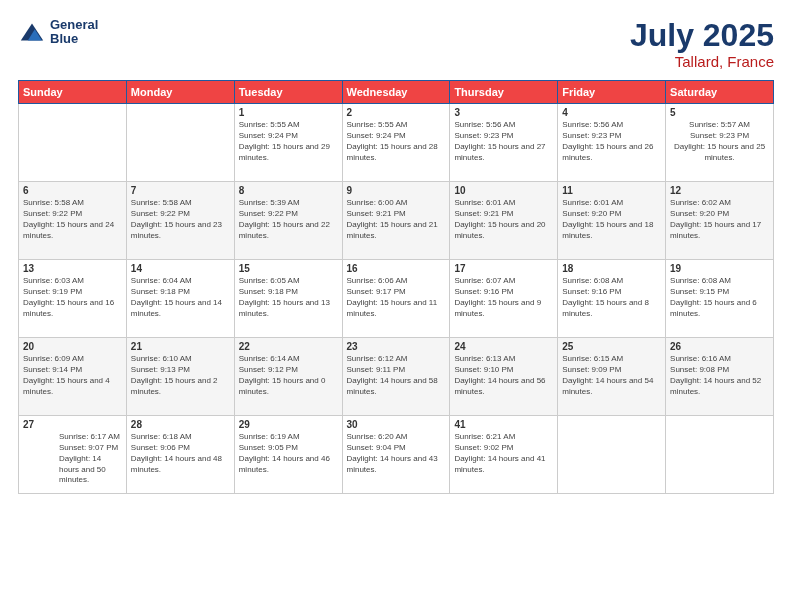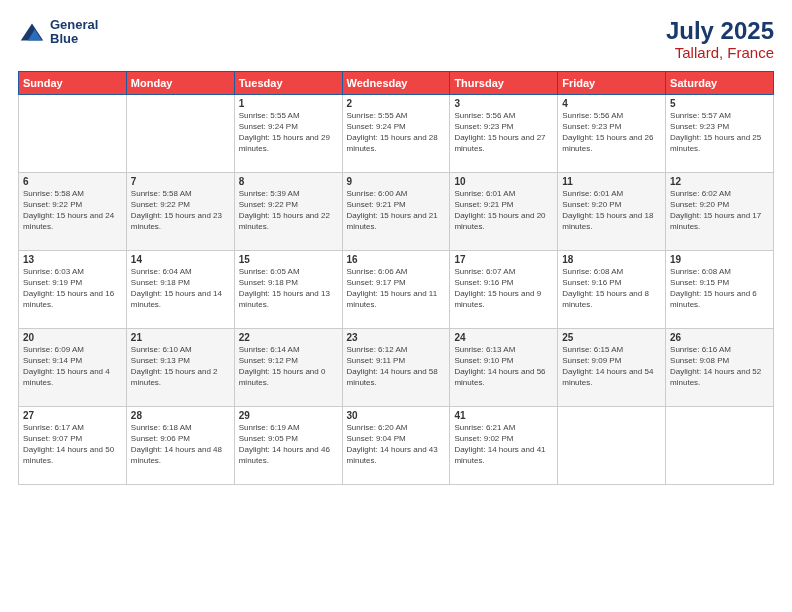--- a/index.html
+++ b/index.html
@@ -37,21 +37,21 @@
     }
     .logo-icon {
       width: 28px;
       height: 28px;
       margin-right: 4px;
     }
     .title-block {
       text-align: right;
     }
     .main-title {
-      font-size: 24px;
+      font-size: 32px;
       font-weight: bold;
       color: #1a3a6b;
       line-height: 1.1;
     }
     .subtitle {
       font-size: 15px;
       color: #b91c1c;
     }
     .calendar {
       flex: 1;
@@ -152,21 +152,21 @@
 Daylight: 15 hours and 27 minutes.</div>
           </td>
           <td>
             <span class="day-number">4</span>
             <div class="cell-content" style="white-space: pre-line;">Sunrise: 5:56 AM
 Sunset: 9:23 PM
 Daylight: 15 hours and 26 minutes.</div>
           </td>
           <td>
             <span class="day-number">5</span>
-            <div class="cell-content" style="white-space: pre-line;">Sunrise: 5:57 AM
+            <div class="cell-content" style="white-space: pre-line; text-align: center;">Sunrise: 5:57 AM
 Sunset: 9:23 PM
 Daylight: 15 hours and 25 minutes.</div>
           </td>
         </tr>
         <tr>
           <td>
             <span class="day-number">6</span>
             <div class="cell-content" style="white-space: pre-line;">Sunrise: 5:58 AM
 Sunset: 9:22 PM
 Daylight: 15 hours and 24 minutes.</div>
@@ -292,21 +292,21 @@
           <td>
             <span class="day-number">26</span>
             <div class="cell-content" style="white-space: pre-line;">Sunrise: 6:16 AM
 Sunset: 9:08 PM
 Daylight: 14 hours and 52 minutes.</div>
           </td>
         </tr>
         <tr>
           <td>
             <span class="day-number">27</span>
-            <div class="cell-content" style="white-space: pre-line;">Sunrise: 6:17 AM
+            <div class="cell-content" style="white-space: pre-line; margin-left: 36px;">Sunrise: 6:17 AM
 Sunset: 9:07 PM
 Daylight: 14 hours and 50 minutes.</div>
           </td>
           <td>
             <span class="day-number">28</span>
             <div class="cell-content" style="white-space: pre-line;">Sunrise: 6:18 AM
 Sunset: 9:06 PM
 Daylight: 14 hours and 48 minutes.</div>
           </td>
           <td>

